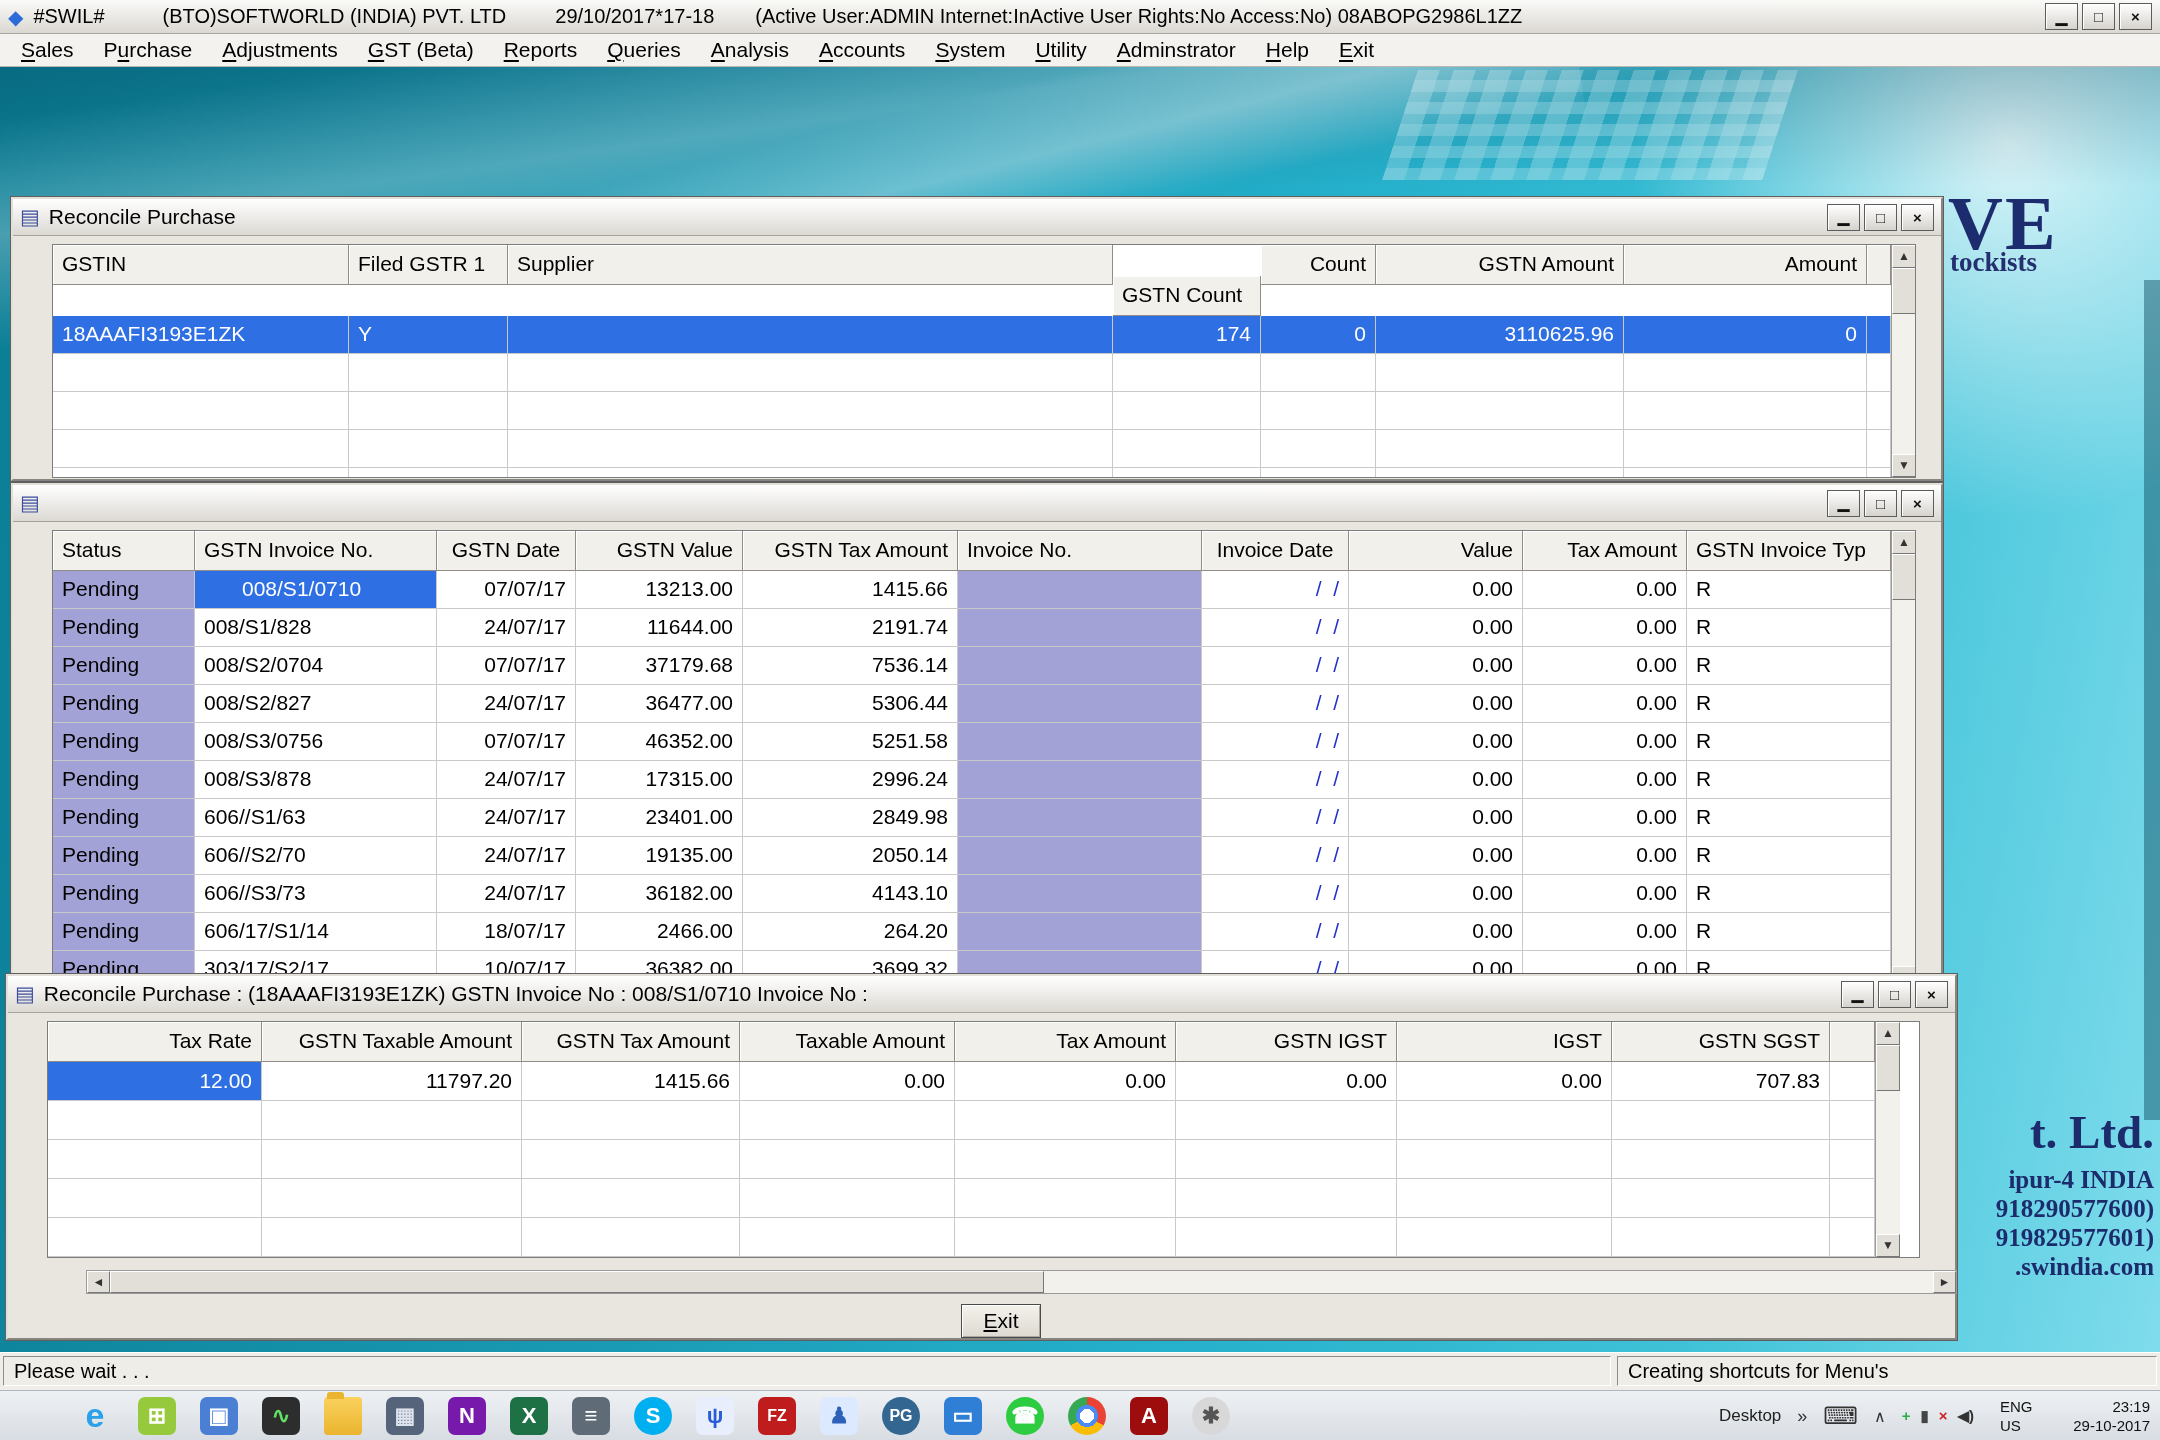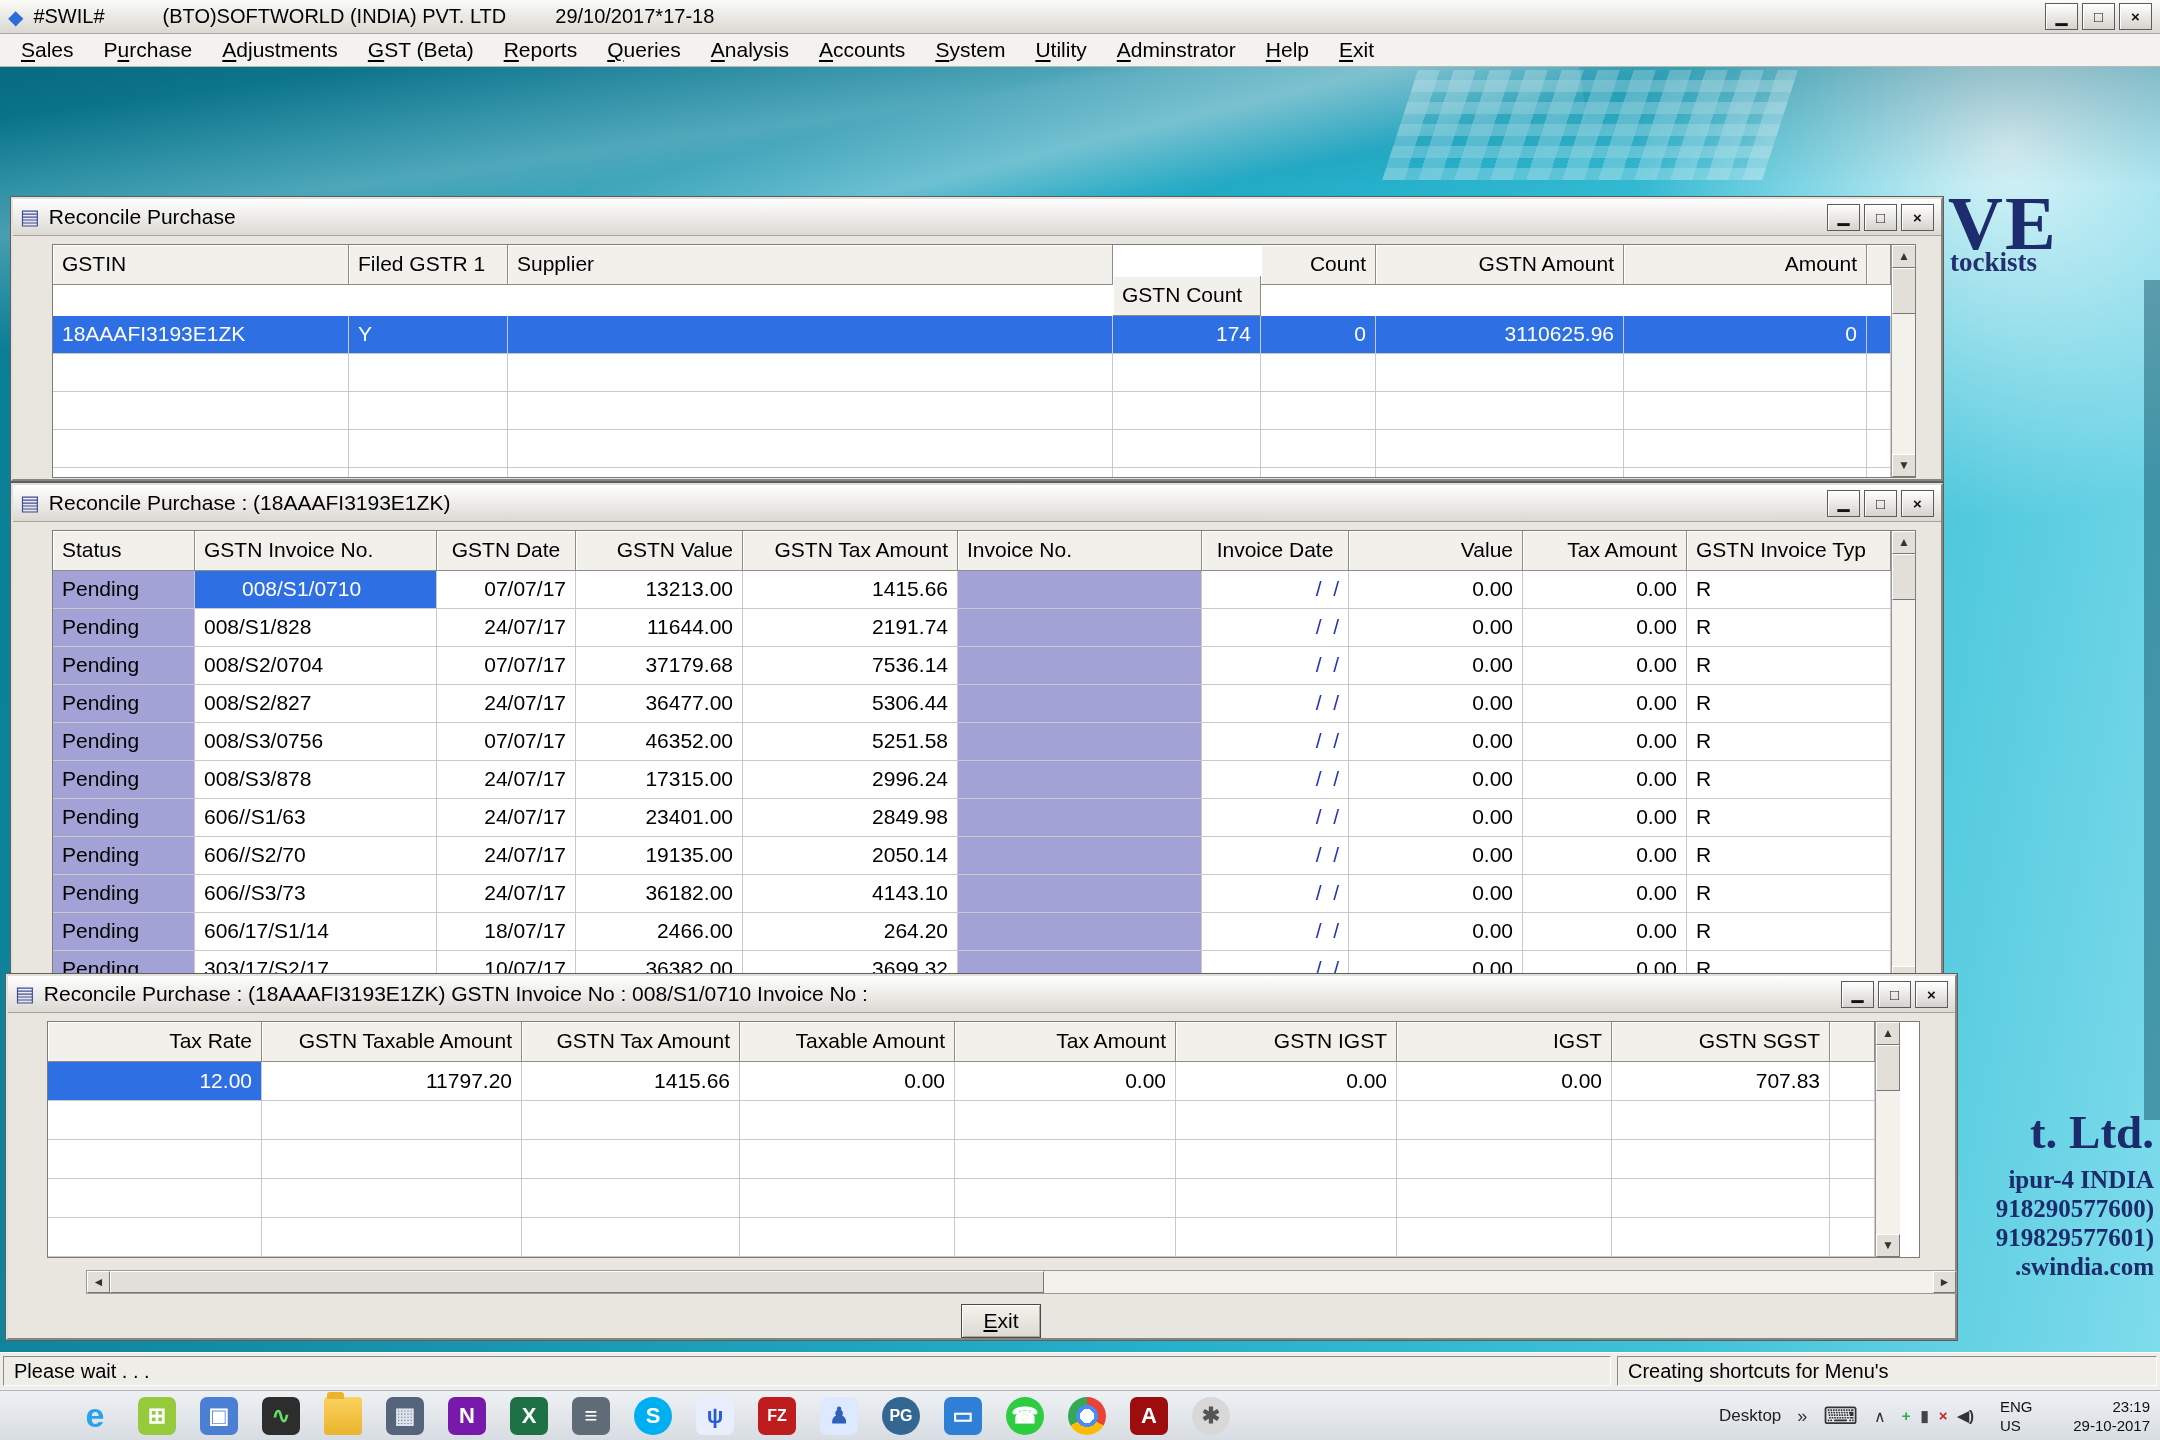--- a/index.html
+++ b/index.html
@@ -125,20 +125,21 @@
 </head>
 <body>
 
 <div id="screen">
 
   <div id="titlebar">
     <span class="app-ico">◆</span>
     <span class="seg s1">#SWIL#</span>
     <span class="seg s2">(BTO)SOFTWORLD (INDIA) PVT. LTD</span>
     <span class="seg s3">29/10/2017*17-18</span>
+    <span class="seg s4">(Active User:ADMIN Internet:InActive User Rights:No Access:No) 08ABOPG2986L1ZZ</span>
     <span class="wbtns">
       <span class="wbtn">▁</span>
       <span class="wbtn">□</span>
       <span class="wbtn">×</span>
     </span>
   </div>
 
   <div id="menubar">
       <span class="menu-item"><u>S</u>ales</span>
       <span class="menu-item">P<u>u</u>rchase</span>
@@ -262,21 +263,20 @@
           <div class="strack"></div>
           <div class="sbtn">▼</div>
         </div>
       </div>
     </div>
   </div>
 
   <div class="win" id="win2">
     <div class="wtitle">
       <span class="form-ico">▤</span>
-      <span class="wtxt">Reconcile Purchase : (18AAAFI3193E1ZK)</span>
       <span class="wbtns">
         <span class="wbtn">▁</span>
         <span class="wbtn">□</span>
         <span class="wbtn">×</span>
       </span>
     </div>
     <div class="wbody">
       <div class="grid g2">
         <div class="tbl" id="tbl2">
             <div class="trow thead">

